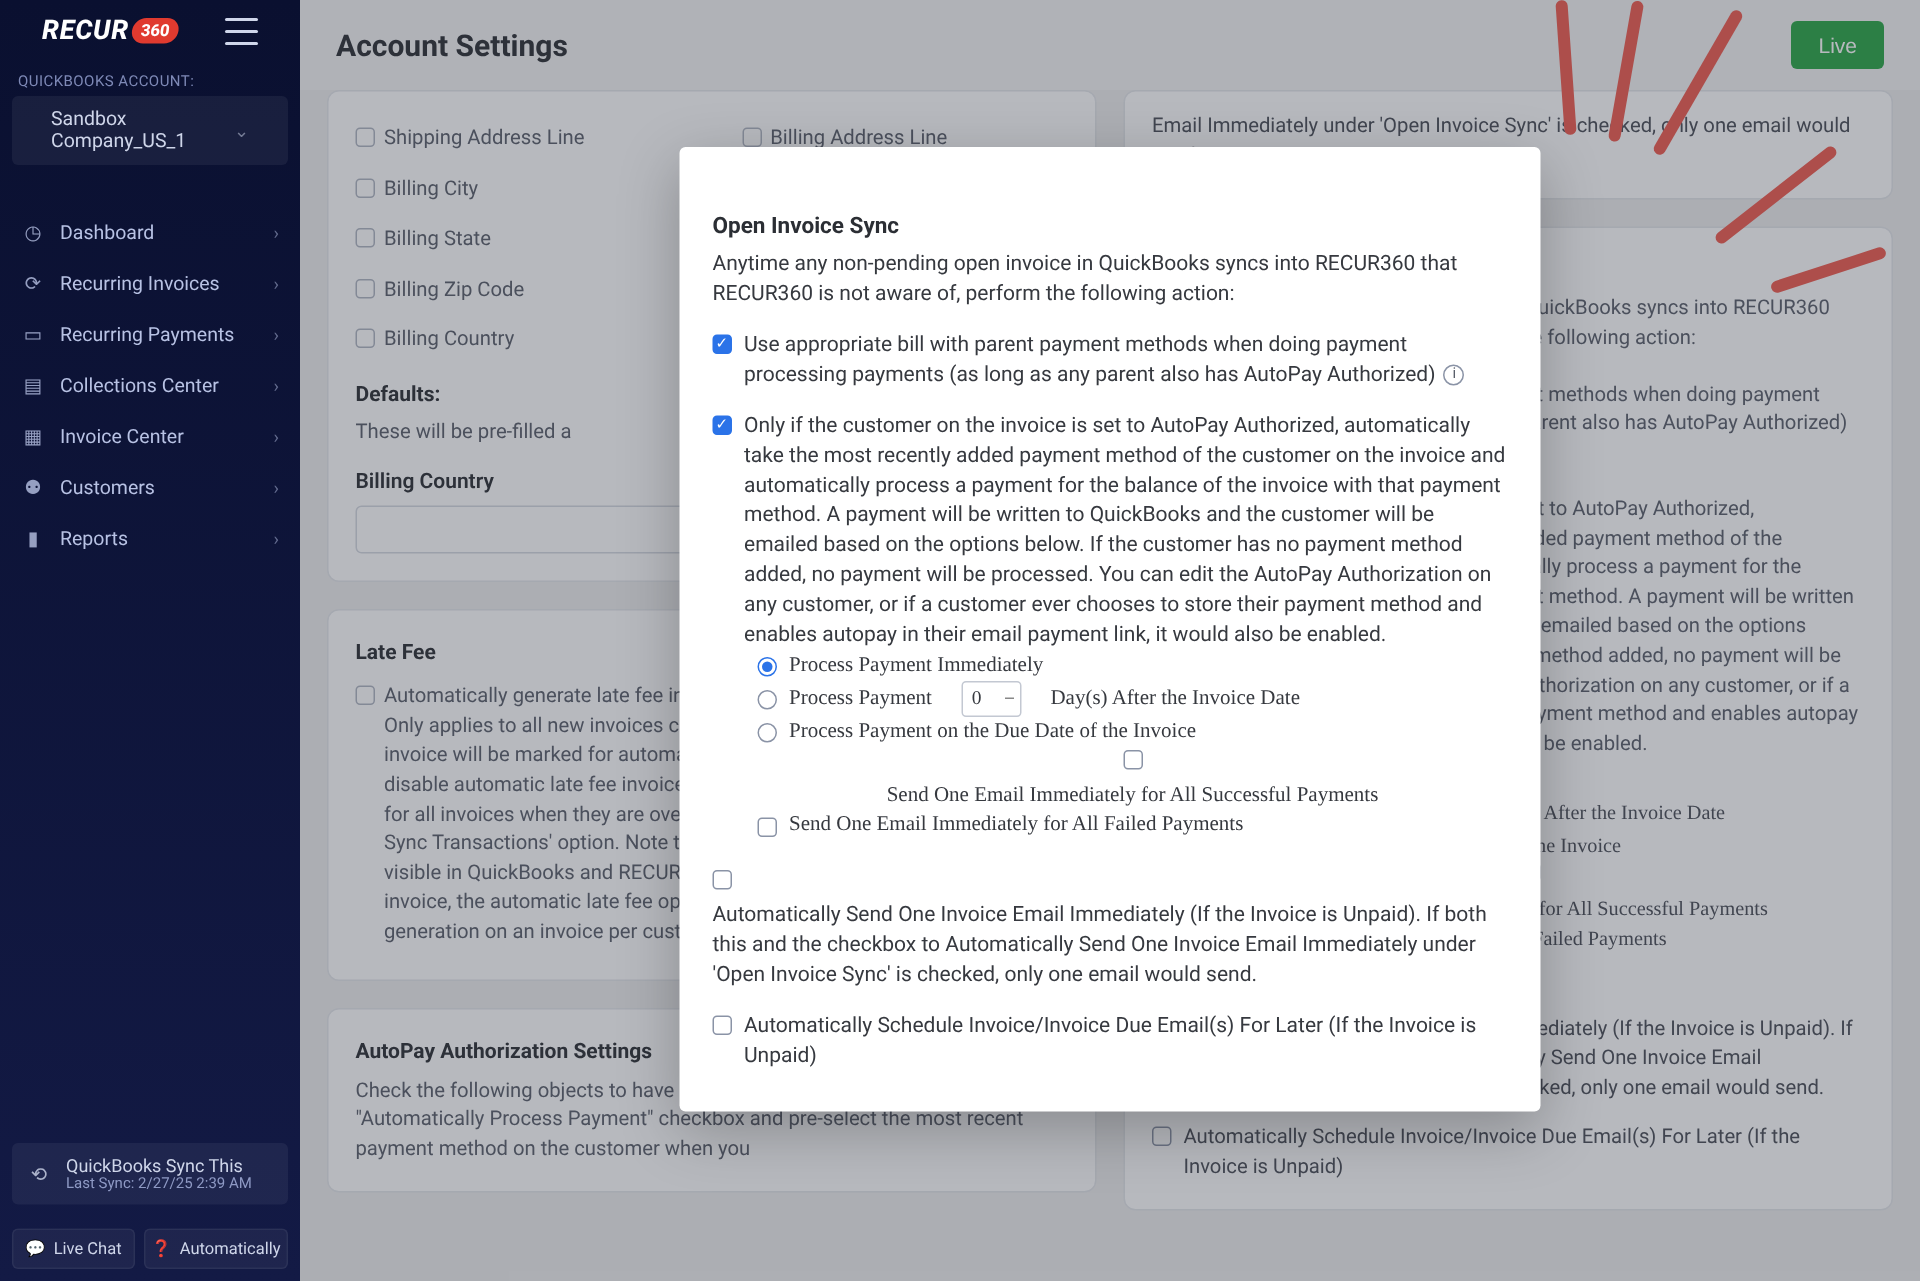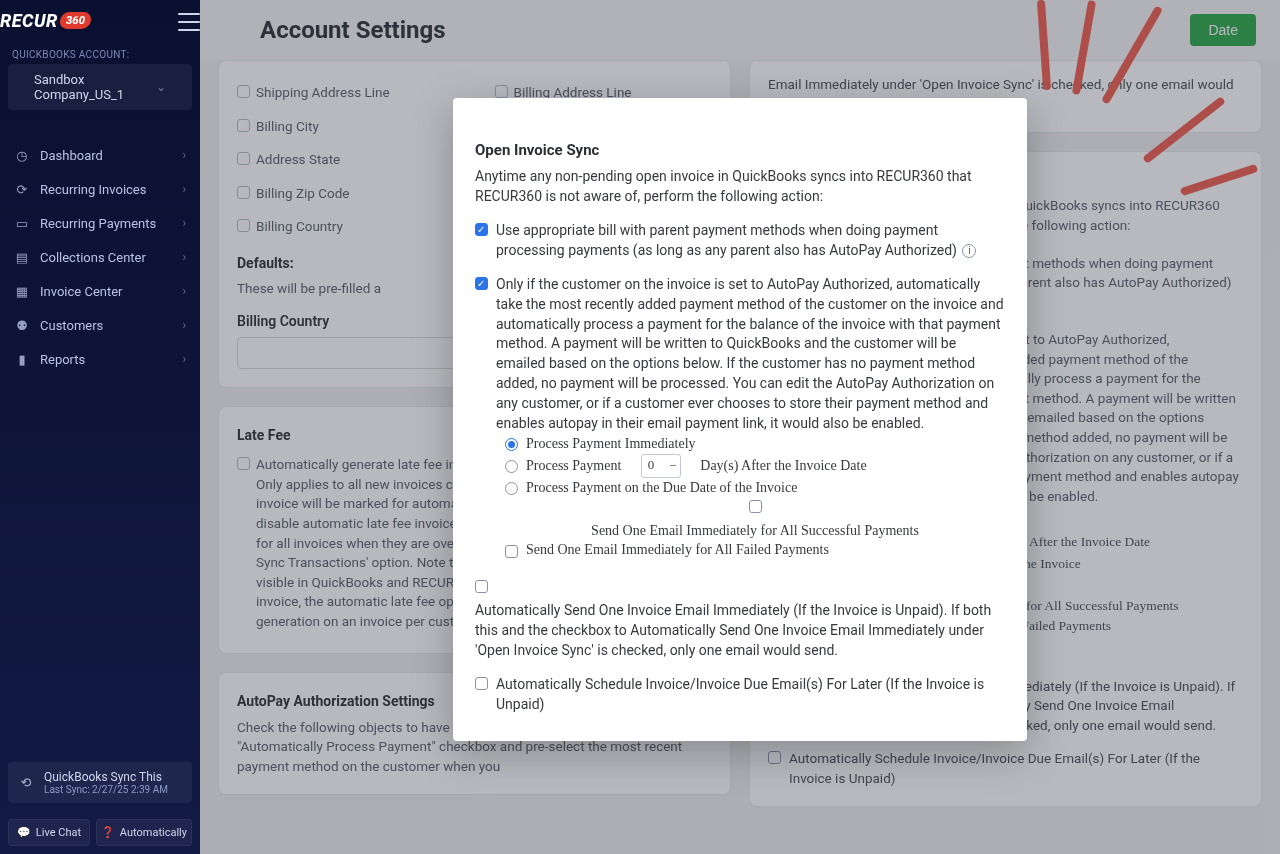--- a/index.html
+++ b/index.html
@@ -2,42 +2,42 @@
 <html><head>
 <meta charset="utf-8">
 <style>
 * { box-sizing: border-box; margin: 0; padding: 0; }
 body { font-family: -apple-system, BlinkMacSystemFont, "Segoe UI", Roboto, sans-serif; font-size: 14px; color: #2b2e34; background: #f3f4f5; width: 1280px; height: 854px; overflow: hidden; position: relative; }
 
 .app { display: flex; width: 100%; height: 100%; }
 
 
 .sidebar { width: 200px; background: linear-gradient(180deg, #0a1030 0%, #131a45 100%); color: #cfd6ea; display: flex; flex-direction: column; font-size: 13px; }
-.sidebar-top { display: flex; align-items: flex-end; justify-content: space-between; padding: 10px 0; }
+.sidebar-top { display: flex; align-items: center; justify-content: space-between; padding: 10px 28px; }
 .logo { display:flex; align-items:center; gap:2px; }
 .logo-text { font-weight: 800; font-size: 18px; color: #fff; letter-spacing: 0.5px; font-style: italic; }
 .logo-badge { background: #e03a2f; border-radius: 10px; padding: 2px 6px; font-weight: 800; font-size: 11px; color: #fff; transform: skewX(-8deg); }
 .hamburger { width: 22px; height: 18px; display: flex; flex-direction: column; justify-content: space-between; cursor: pointer; }
 .hamburger span { height: 2px; background: #cfd6ea; border-radius: 2px; }
 .qb-label { font-size: 10px; color: #7e89b6; padding: 8px 12px 4px; letter-spacing: 0.3px; }
 .qb-select { margin: 0 8px 22px; background: rgba(255,255,255,0.06); border-radius: 4px; padding: 8px 26px; display: flex; justify-content: space-between; align-items: center; cursor: pointer; }
 .nav { flex: 1; padding-top: 6px; }
 .nav-item { display: flex; align-items: center; justify-content: space-between; padding: 9px 14px; cursor: pointer; color: #b8c2e4; }
 .nav-left { display: flex; align-items: center; gap: 10px; }
 .nav-icon { width: 16px; height: 16px; display:flex; align-items:center; justify-content:center; opacity: 0.8; }
 .nav-chevron { font-size: 12px; opacity: 0.5; }
 .sync-box { margin: 8px; background: rgba(255,255,255,0.06); border-radius: 4px; padding: 8px 10px; display: flex; gap: 10px; align-items: center; cursor: pointer; }
 .sync-box .sub { font-size: 10px; color: #8e99c4; }
 .bottom-buttons { display: flex; gap: 6px; padding: 8px; }
 .pill-btn { flex: 1; background: rgba(255,255,255,0.05); border: 1px solid rgba(255,255,255,0.06); border-radius: 4px; padding: 6px 4px; font-size: 11px; color: #cfd6ea; display: flex; align-items: center; justify-content: center; gap: 5px; cursor: pointer; }
 
 
 .main { flex: 1; background: #efefef; position: relative; overflow: hidden; }
 .topbar { display: flex; justify-content: space-between; align-items: center; padding: 14px 24px; background: rgba(255,255,255,0.35); }
-.page-title { font-size: 24px; font-weight: 700; color: #2b2e34; margin-left: 36px; }
+.page-title { font-size: 20px; font-weight: 700; color: #2b2e34; }
 .save-btn { background: #2aa745; color: #fff; border: none; border-radius: 4px; padding: 8px 18px; font-size: 14px; cursor: pointer; }
 
 .content-scroll { padding: 0 18px 18px; height: calc(100% - 58px); overflow: hidden; }
 .row { display: flex; gap: 18px; }
 .col { flex: 1; }
 
 .card { background: #fff; border: 1px solid #e4e6ea; border-radius: 8px; padding: 18px; margin-bottom: 18px; color: #4a4e57; font-size: 13.5px; line-height: 1.45; }
 .grid2 { display: grid; grid-template-columns: 1fr 1fr; gap: 6px 40px; }
 .chk-line { display: flex; gap: 6px; align-items: flex-start; padding: 4px 0; color: #5a5f6a; }
 .chkbox { width: 13px; height: 13px; border: 1px solid #b0b6c2; border-radius: 3px; flex-shrink: 0; margin-top: 2px; background:#fff; }
@@ -155,21 +155,21 @@
       <div class="pill-btn">
           <span>❓</span>
           <span>Automatically</span>
         </div>
     </div>
   </div>
 
   <div class="main">
     <div class="topbar">
       <div class="page-title">Account Settings</div>
-      <button class="save-btn">Date</button>
+      <button class="save-btn">Live</button>
     </div>
 
     <div class="content-scroll">
       <div class="row">
 
         <div class="col" style="max-width:520px;">
           <div class="card">
             <div class="grid2">
               <div class="chk-line">
                   <span class="chkbox"></span>
@@ -179,21 +179,21 @@
                   <span class="chkbox"></span>
                   <span>Billing Address Line</span>
                 </div>
               <div class="chk-line">
                   <span class="chkbox"></span>
                   <span>Billing City</span>
                 </div>
                 <div></div>
               <div class="chk-line">
                   <span class="chkbox"></span>
-                  <span>Address State</span>
+                  <span>Billing State</span>
                 </div>
                 <div></div>
               <div class="chk-line">
                   <span class="chkbox"></span>
                   <span>Billing Zip Code</span>
                 </div>
                 <div></div>
               <div class="chk-line">
                   <span class="chkbox"></span>
                   <span>Billing Country</span>

